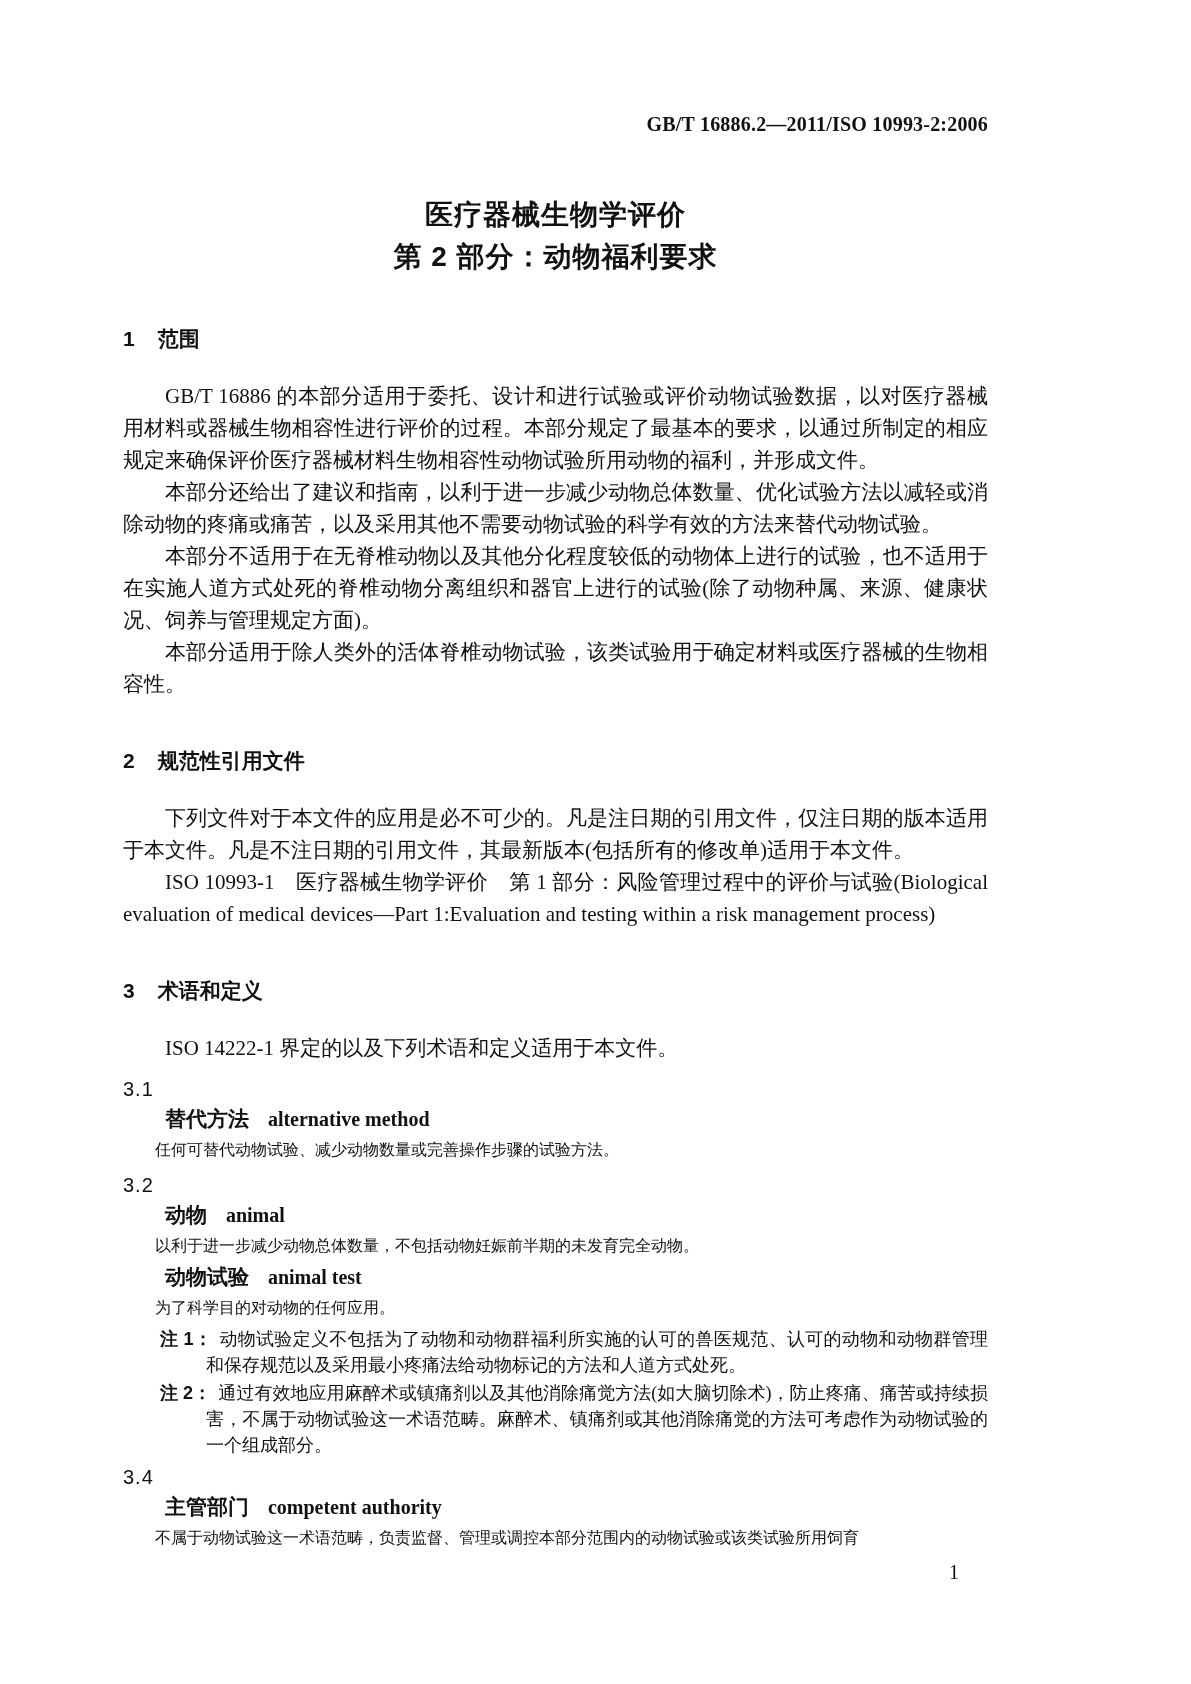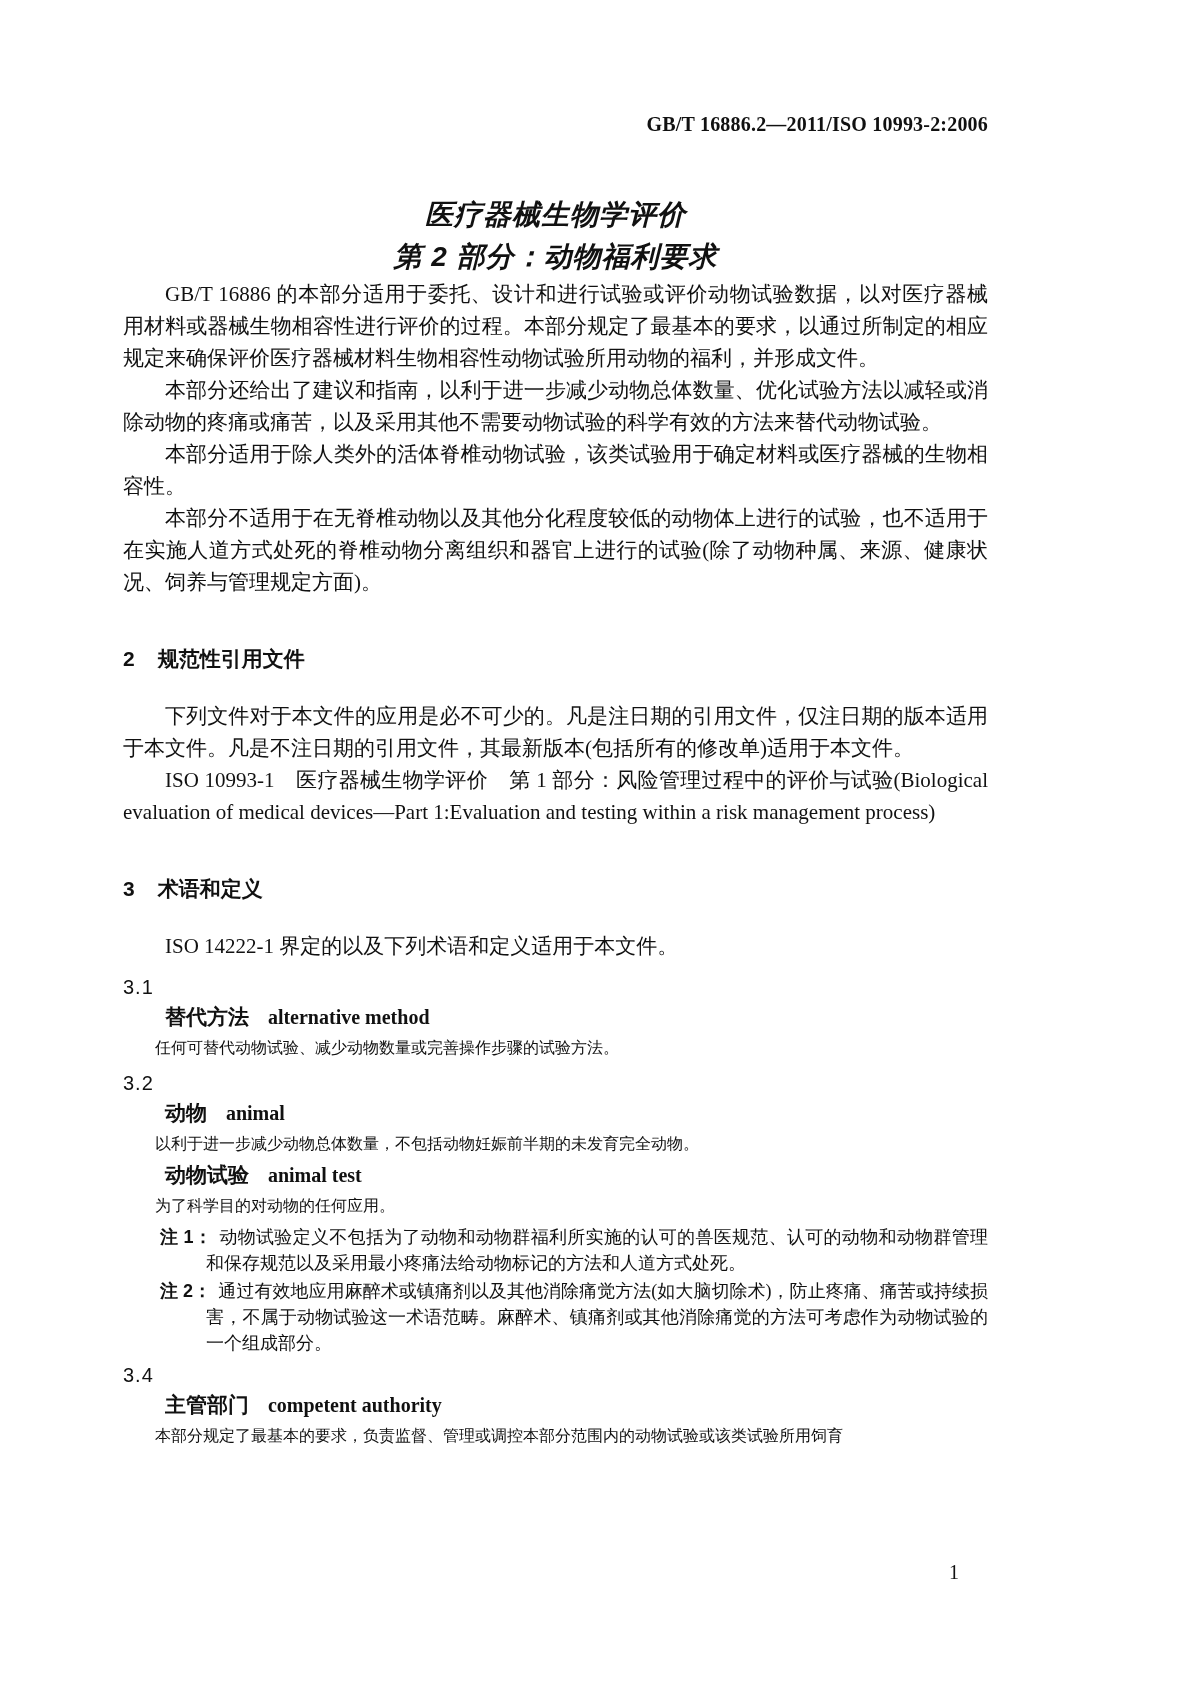--- a/index.html
+++ b/index.html
@@ -24,21 +24,20 @@
     font-weight: 600;
     letter-spacing: 0.2px;
     line-height: 24px;
     font-family: "Liberation Serif", serif;
   }
   .doc-title {
     margin-top: 58px;
     text-align: center;
     font-family: "Liberation Sans", sans-serif;
     font-weight: bold;
-    font-style: italic;
   }
   .title-line {
     font-size: 28px;
     line-height: 42px;
     letter-spacing: 1px;
   }
   .section-heading {
     margin: 46px 0 26px 0;
     font-family: "Liberation Sans", sans-serif;
     font-weight: bold;
@@ -114,24 +113,27 @@
 
 <div class="page">
 
   <div class="doc-code">GB/T 16886.2—2011/ISO 10993-2:2006</div>
 
   <div class="doc-title">
     <div class="title-line">医疗器械生物学评价</div>
     <div class="title-line">第 2 部分：动物福利要求</div>
   </div>
 
+  <div class="section-heading">
+    <span class="sec-num">1</span><span class="sec-title">范围</span>
+  </div>
   <p class="body-para">GB/T 16886 的本部分适用于委托、设计和进行试验或评价动物试验数据，以对医疗器械用材料或器械生物相容性进行评价的过程。本部分规定了最基本的要求，以通过所制定的相应规定来确保评价医疗器械材料生物相容性动物试验所用动物的福利，并形成文件。</p>
   <p class="body-para">本部分还给出了建议和指南，以利于进一步减少动物总体数量、优化试验方法以减轻或消除动物的疼痛或痛苦，以及采用其他不需要动物试验的科学有效的方法来替代动物试验。</p>
+  <p class="body-para">本部分不适用于在无脊椎动物以及其他分化程度较低的动物体上进行的试验，也不适用于在实施人道方式处死的脊椎动物分离组织和器官上进行的试验(除了动物种属、来源、健康状况、饲养与管理规定方面)。</p>
   <p class="body-para">本部分适用于除人类外的活体脊椎动物试验，该类试验用于确定材料或医疗器械的生物相容性。</p>
-  <p class="body-para">本部分不适用于在无脊椎动物以及其他分化程度较低的动物体上进行的试验，也不适用于在实施人道方式处死的脊椎动物分离组织和器官上进行的试验(除了动物种属、来源、健康状况、饲养与管理规定方面)。</p>
 
   <div class="section-heading">
     <span class="sec-num">2</span><span class="sec-title">规范性引用文件</span>
   </div>
   <p class="body-para">下列文件对于本文件的应用是必不可少的。凡是注日期的引用文件，仅注日期的版本适用于本文件。凡是不注日期的引用文件，其最新版本(包括所有的修改单)适用于本文件。</p>
   <p class="body-para">ISO 10993-1　医疗器械生物学评价　第 1 部分：风险管理过程中的评价与试验(Biological evaluation of medical devices—Part 1:Evaluation and testing within a risk management process)</p>
 
   <div class="section-heading">
     <span class="sec-num">3</span><span class="sec-title">术语和定义</span>
   </div>
@@ -164,18 +166,18 @@
     <p class="note">
       <span class="note-label">注 2：</span><span class="note-text">通过有效地应用麻醉术或镇痛剂以及其他消除痛觉方法(如大脑切除术)，防止疼痛、痛苦或持续损害，不属于动物试验这一术语范畴。麻醉术、镇痛剂或其他消除痛觉的方法可考虑作为动物试验的一个组成部分。</span>
     </p>
   </div>
 
   <div class="term">
     <div class="term-num">3.4</div>
     <div class="term-head">
       <span class="term-zh">主管部门</span><span class="term-en">competent authority</span>
     </div>
-    <p class="term-def">本部分规定了最基本的要求，负责监督、管理或调控本部分范围内的动物试验或该类试验所用饲育</p>
+    <p class="term-def">不属于动物试验这一术语范畴，负责监督、管理或调控本部分范围内的动物试验或该类试验所用饲育</p>
   </div>
 
   <div class="page-number">1</div>
 
 </div>
 
 </body></html>

